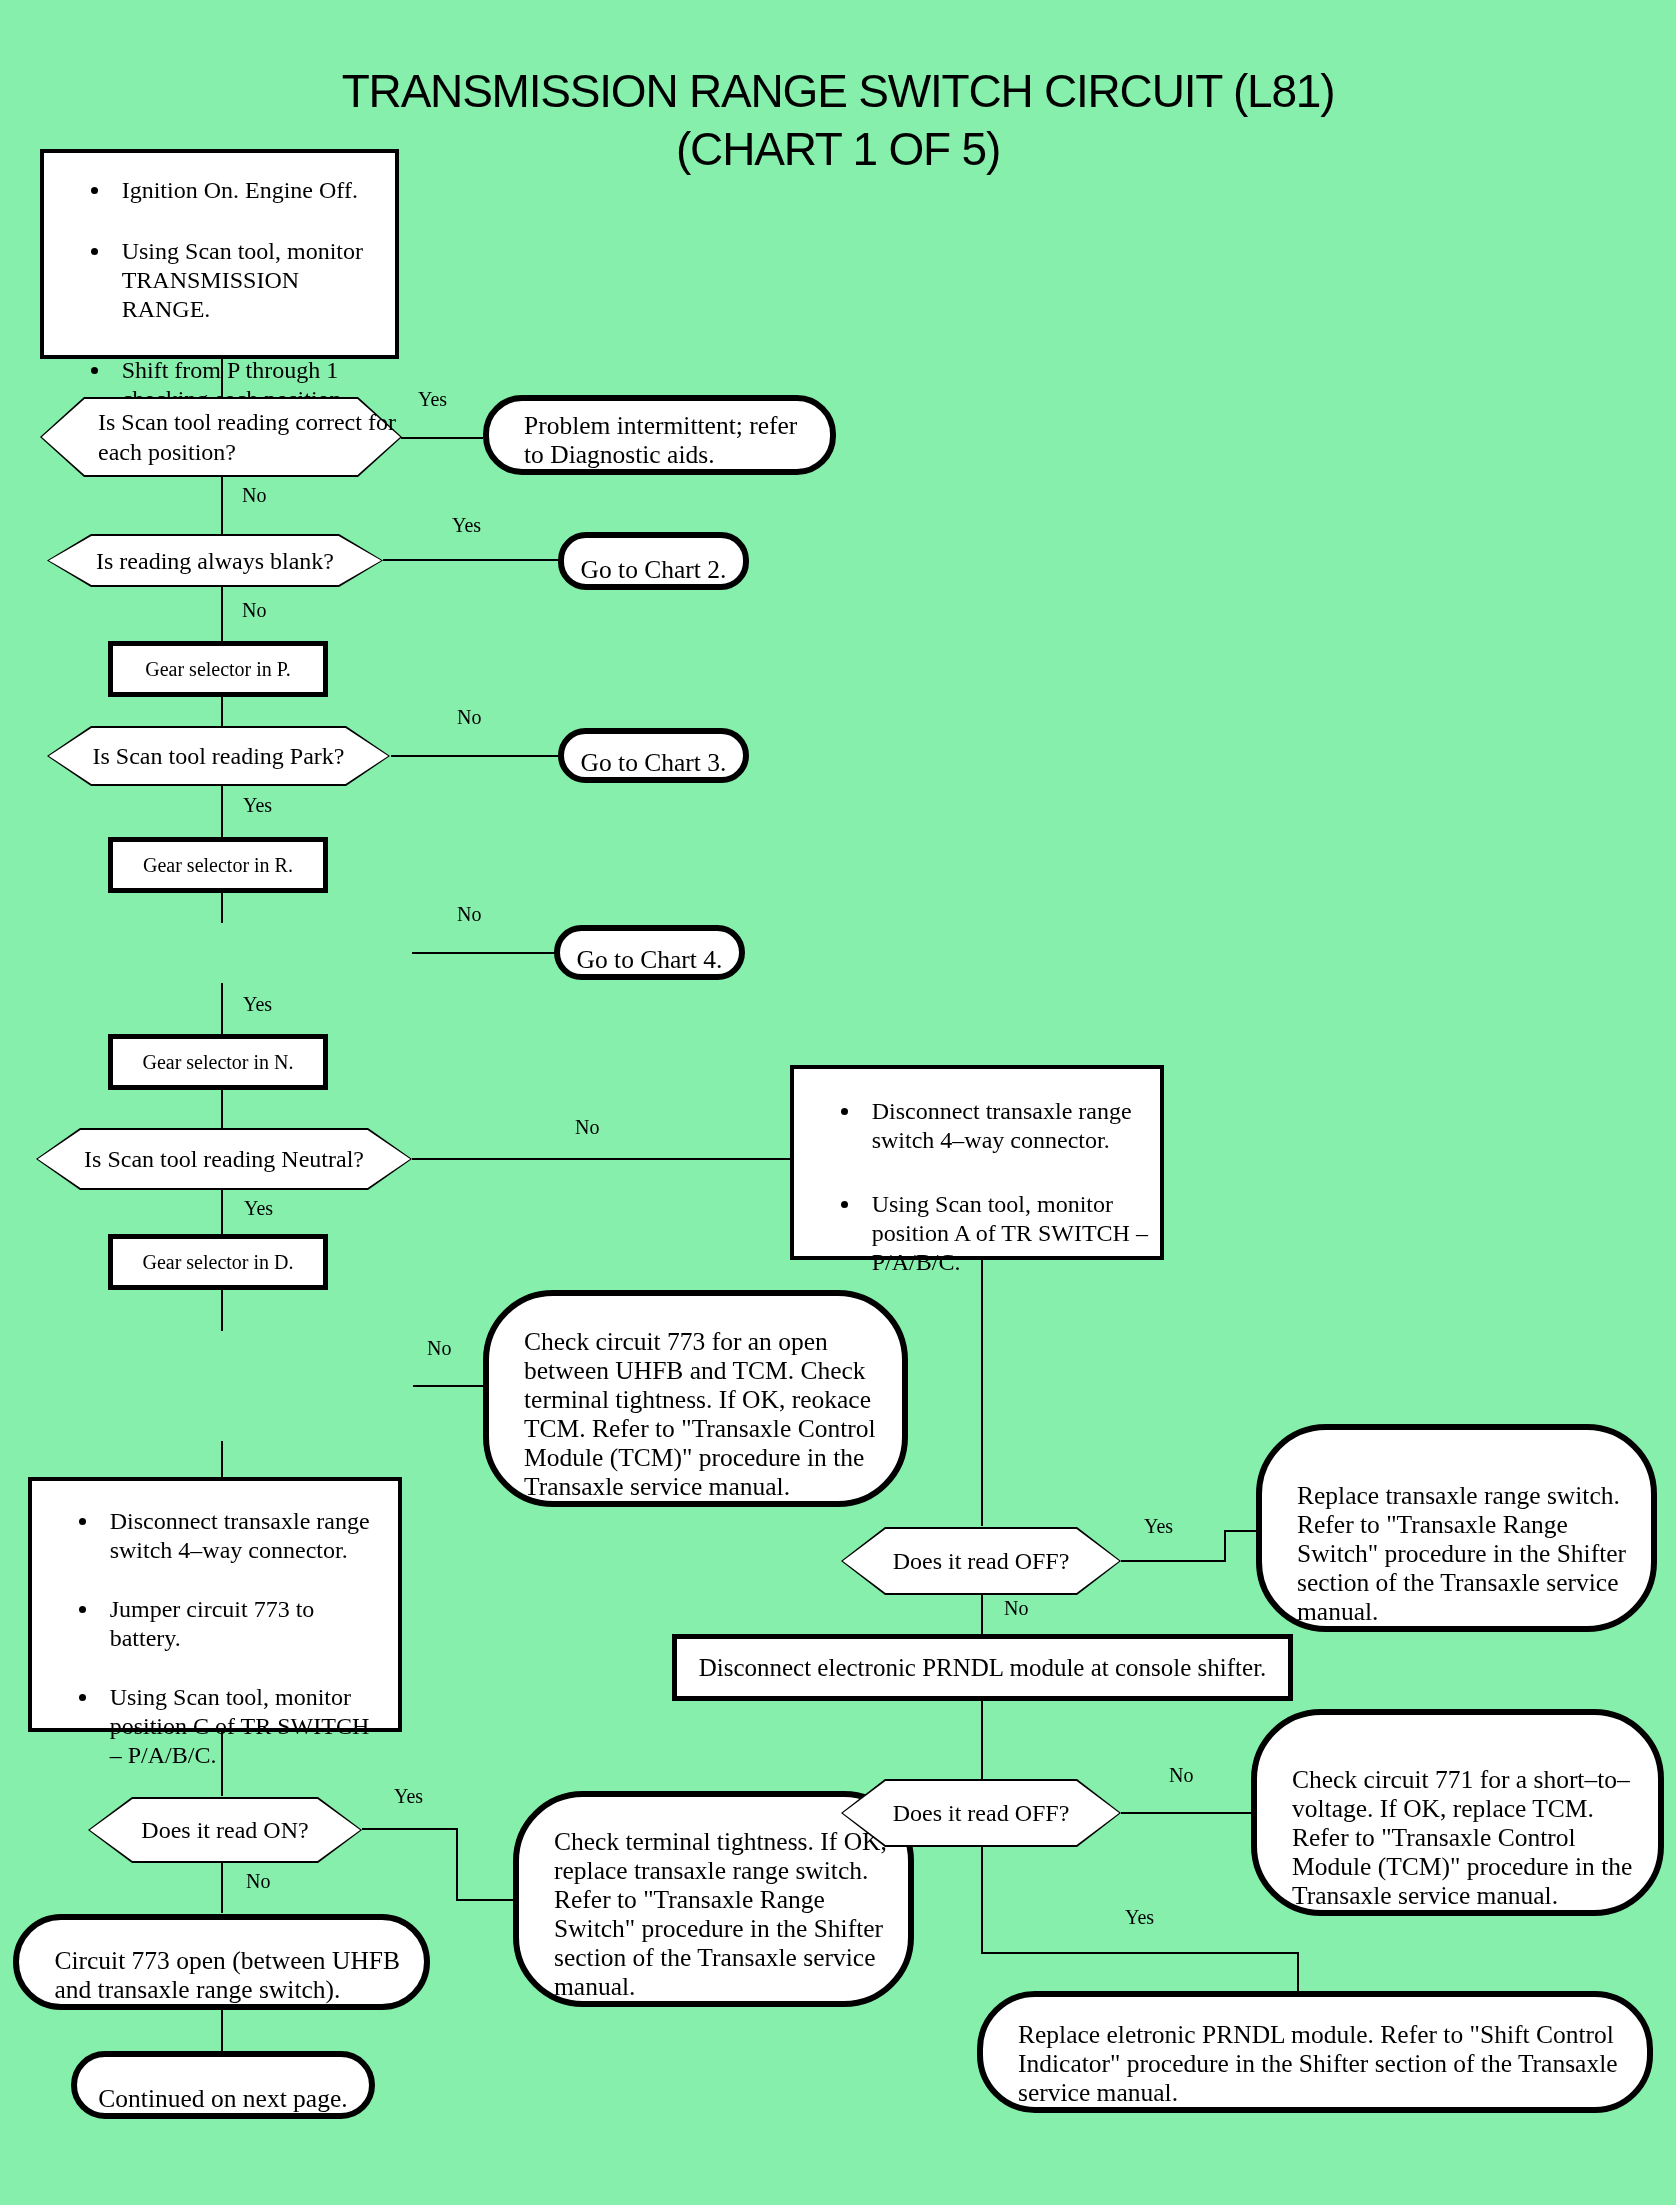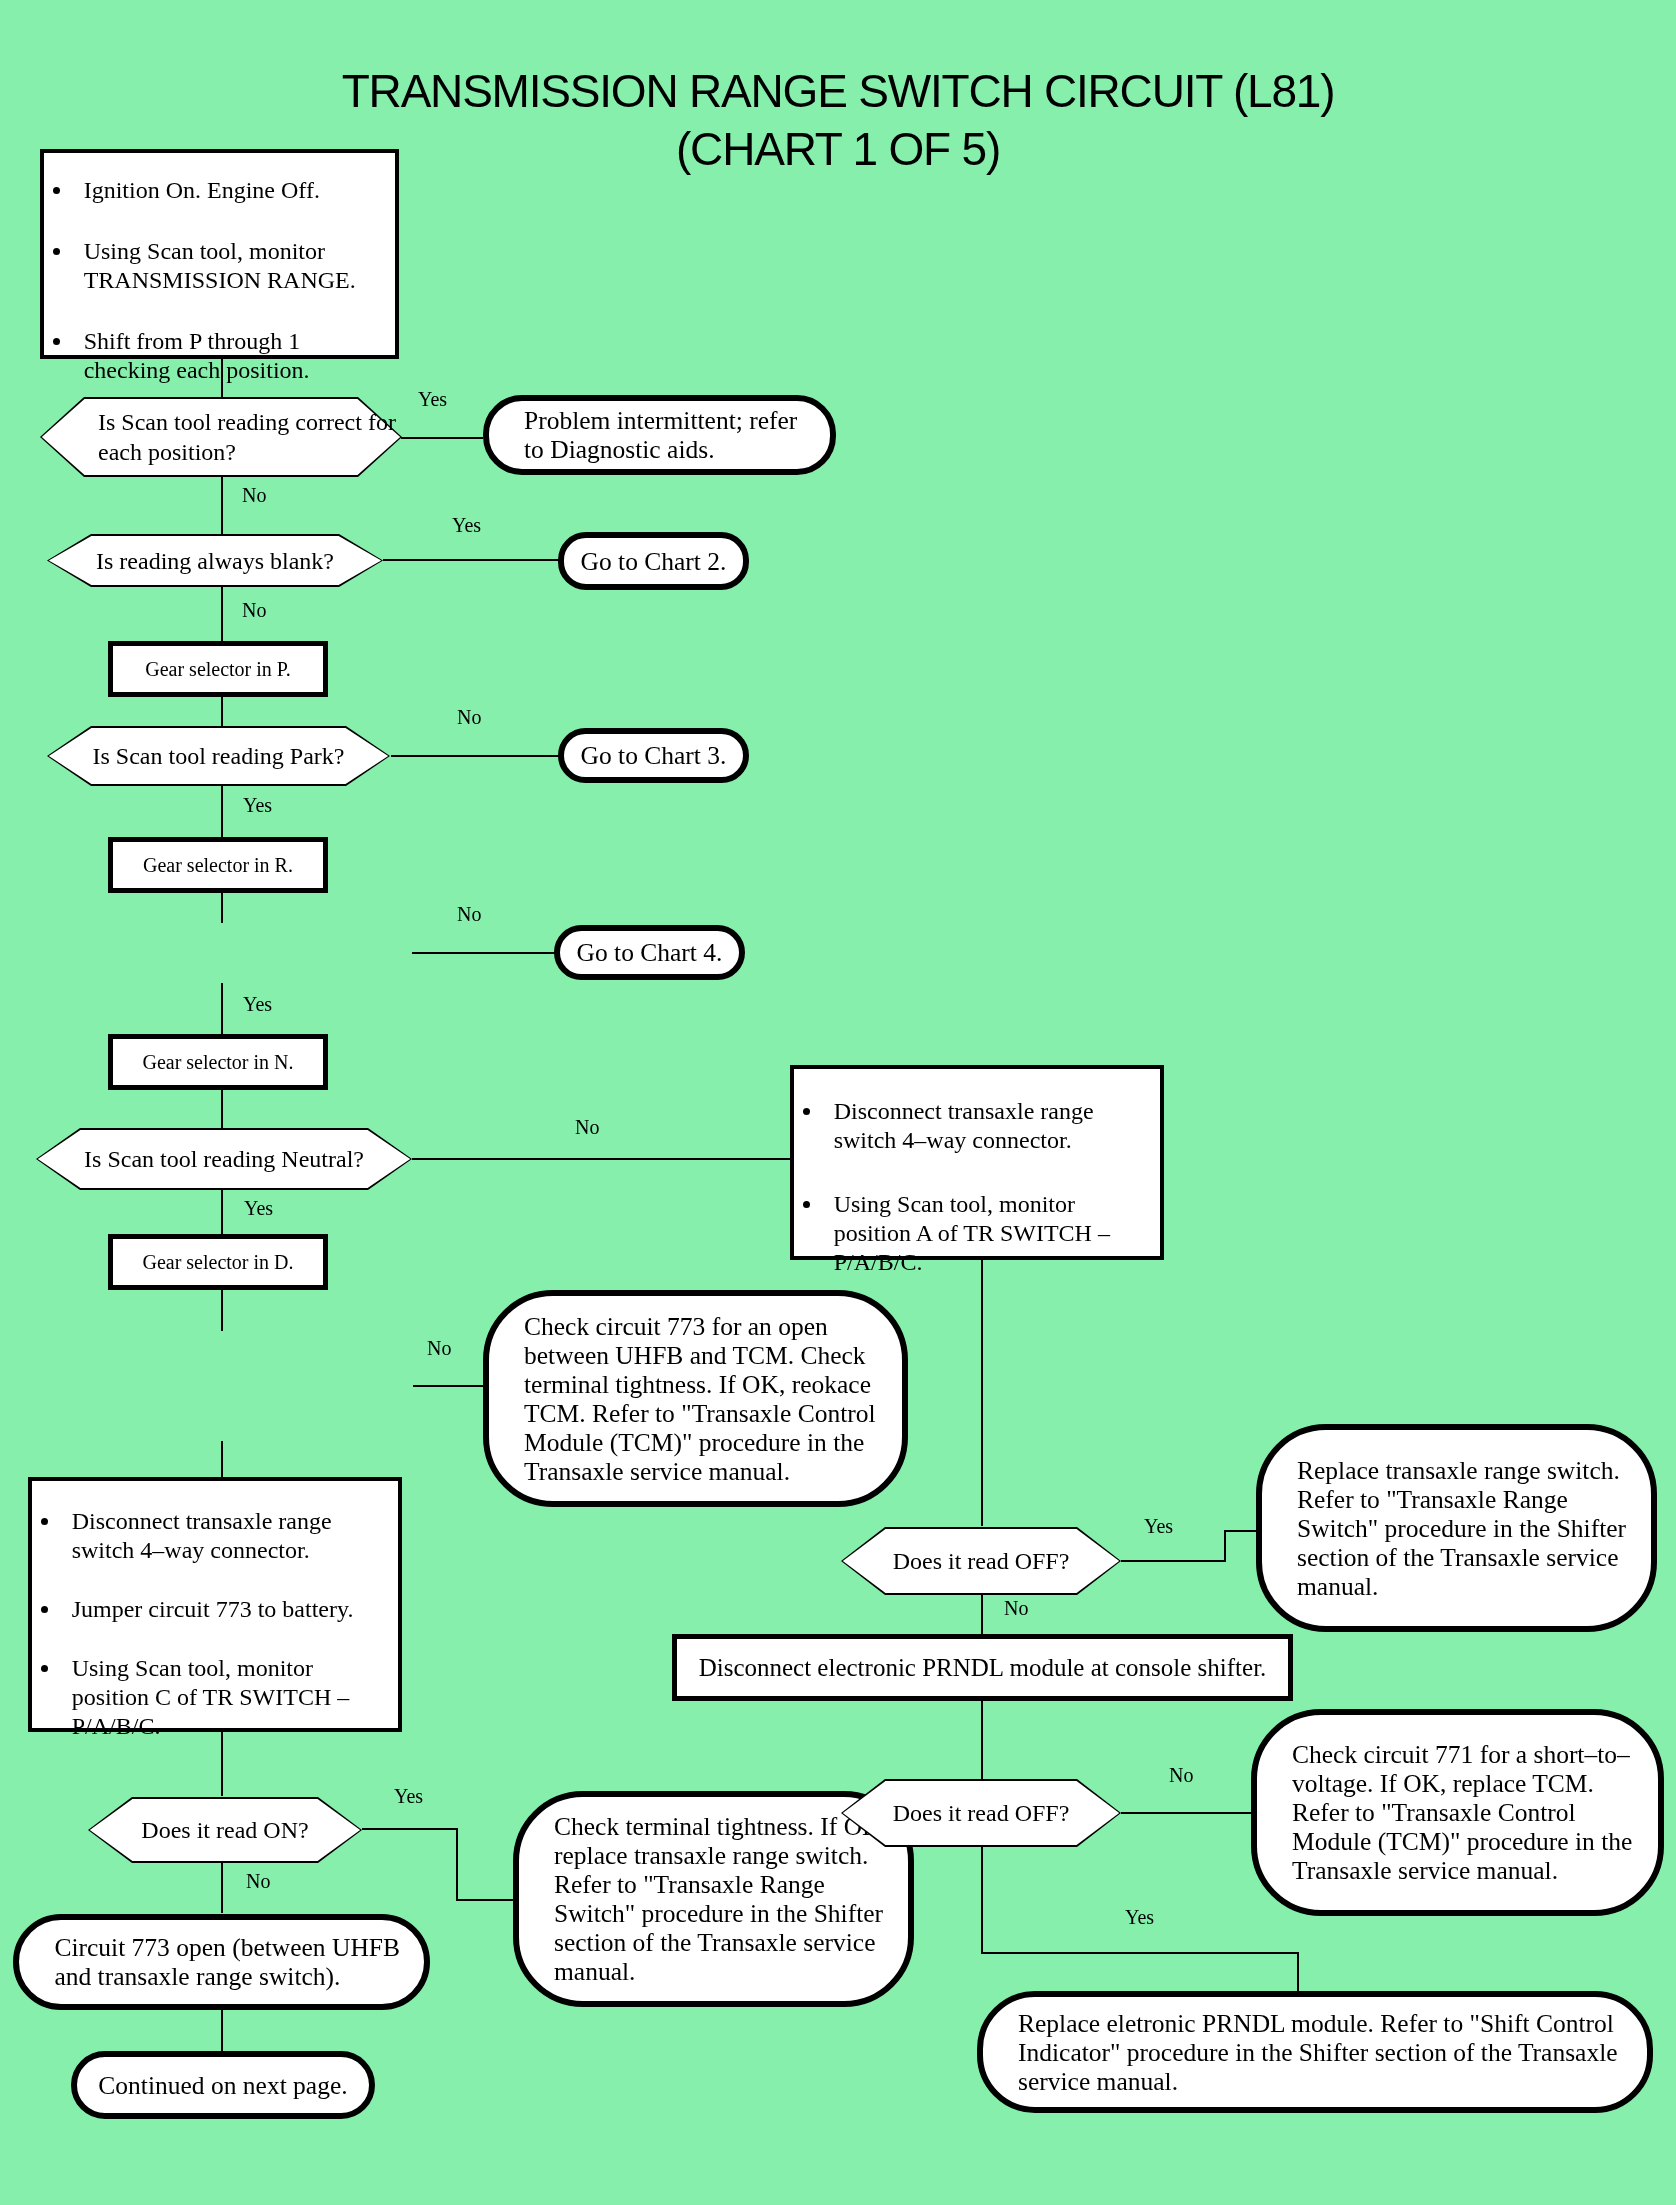--- a/index.html
+++ b/index.html
@@ -8,34 +8,34 @@
   
   .title{position:absolute;left:0;width:1676px;text-align:center;
          font-family:"Liberation Sans", sans-serif;font-size:46px;
          letter-spacing:-1.2px;line-height:58px;}
   
   .pbox{position:absolute;background:#fff;border:5.5px solid #000;
         display:flex;align-items:center;justify-content:center;
         font-size:20px;text-align:center;box-sizing:border-box;}
   .bbox{position:absolute;background:#fff;border:5.5px solid #000;
         box-sizing:border-box;font-size:24px;}
-  .bbox ul{margin:0;padding:23px 11px 6px 30px;list-style:disc;}
+  .bbox ul{margin:0;padding:23px 11px 6px 68px;list-style:disc;}
   .bbox li{margin-bottom:32px;padding-left:9.7px;line-height:29px;}
   
   .hex{position:absolute;font-size:24px;}
   .hex .hx-bg{position:absolute;inset:0;background:#000;
      clip-path:polygon(0 50%,44px 0,calc(100% - 44px) 0,100% 50%,calc(100% - 44px) 100%,44px 100%);}
   .hex .hx-fg{position:absolute;inset:1.8px;background:#fff;
      clip-path:polygon(0 50%,43px 0,calc(100% - 43px) 0,100% 50%,calc(100% - 43px) 100%,43px 100%);}
   .hex .hx-label{position:absolute;inset:0;display:flex;align-items:center;
      justify-content:center;text-align:center;line-height:30px;}
   .hex.hleft .hx-label{justify-content:flex-start;text-align:left;padding-left:58px;}
   
   .bub{position:absolute;background:#fff;border:6.7px solid #000;box-sizing:border-box;
-       display:flex;align-items:center;font-size:25.5px;line-height:29px;}
+       display:flex;align-items:flex-end;font-size:25.5px;line-height:29px;}
   .bub.center{justify-content:center;text-align:center;}
   .bub.left{justify-content:flex-start;text-align:left;padding-left:35px;padding-right:18px;}
   
   .vl{position:absolute;width:1.8px;background:#000;}
   .hl{position:absolute;height:1.8px;background:#000;}
   
   .elab{position:absolute;font-size:20px;}
 </style>
 </head>
 <body>

